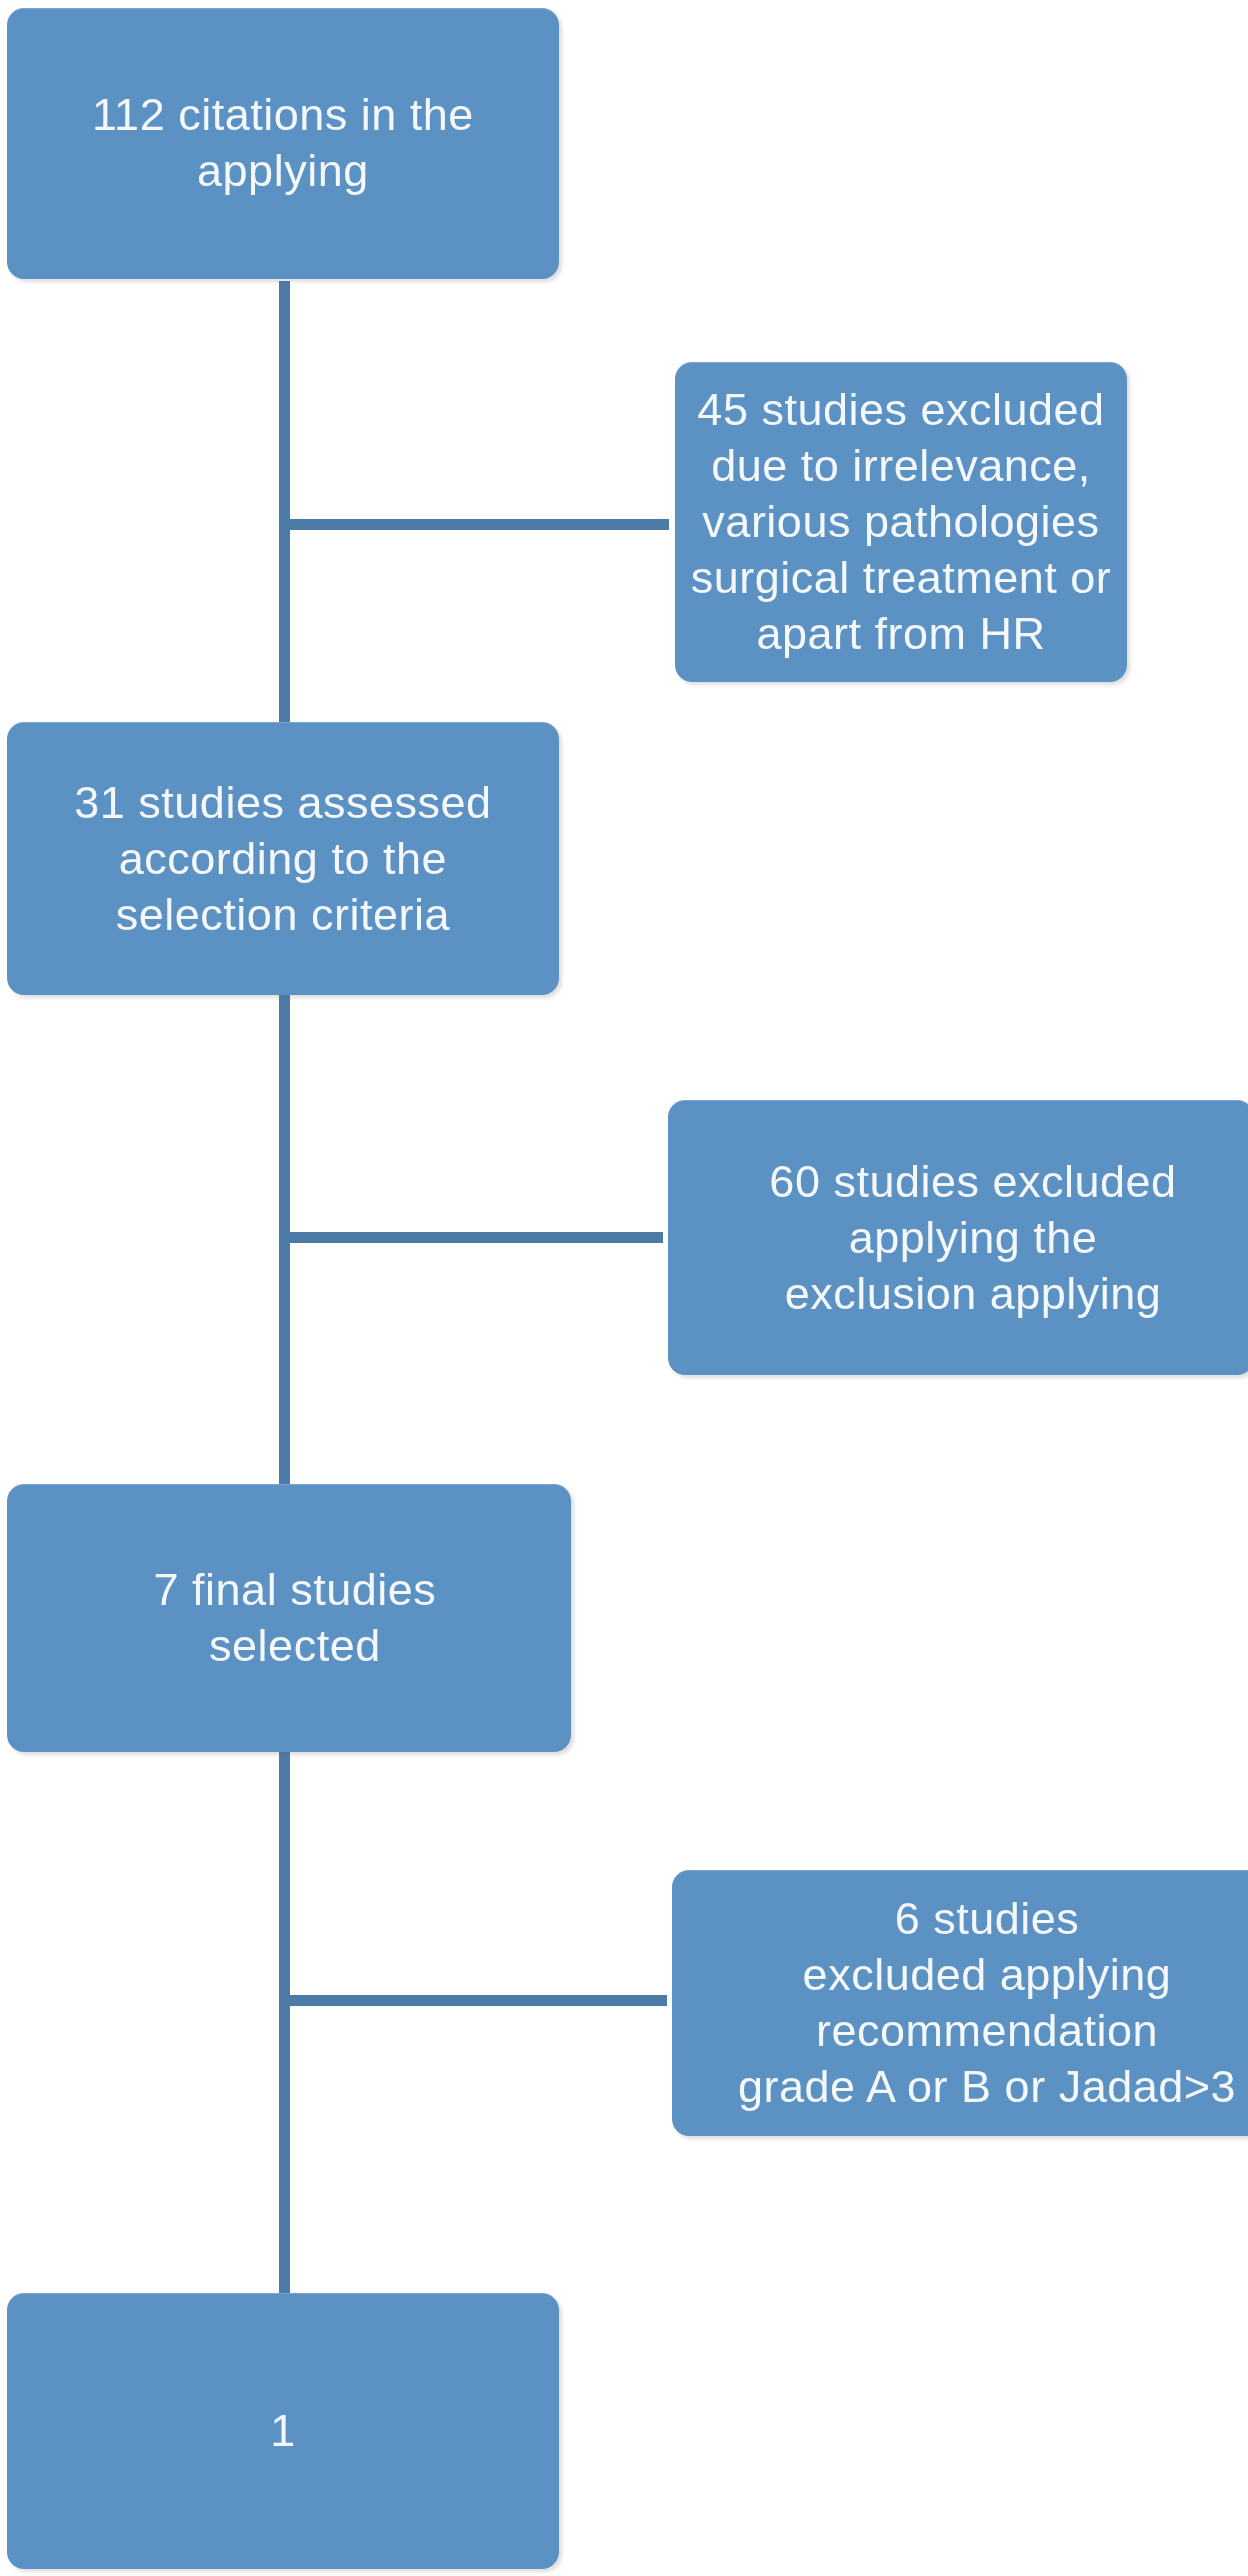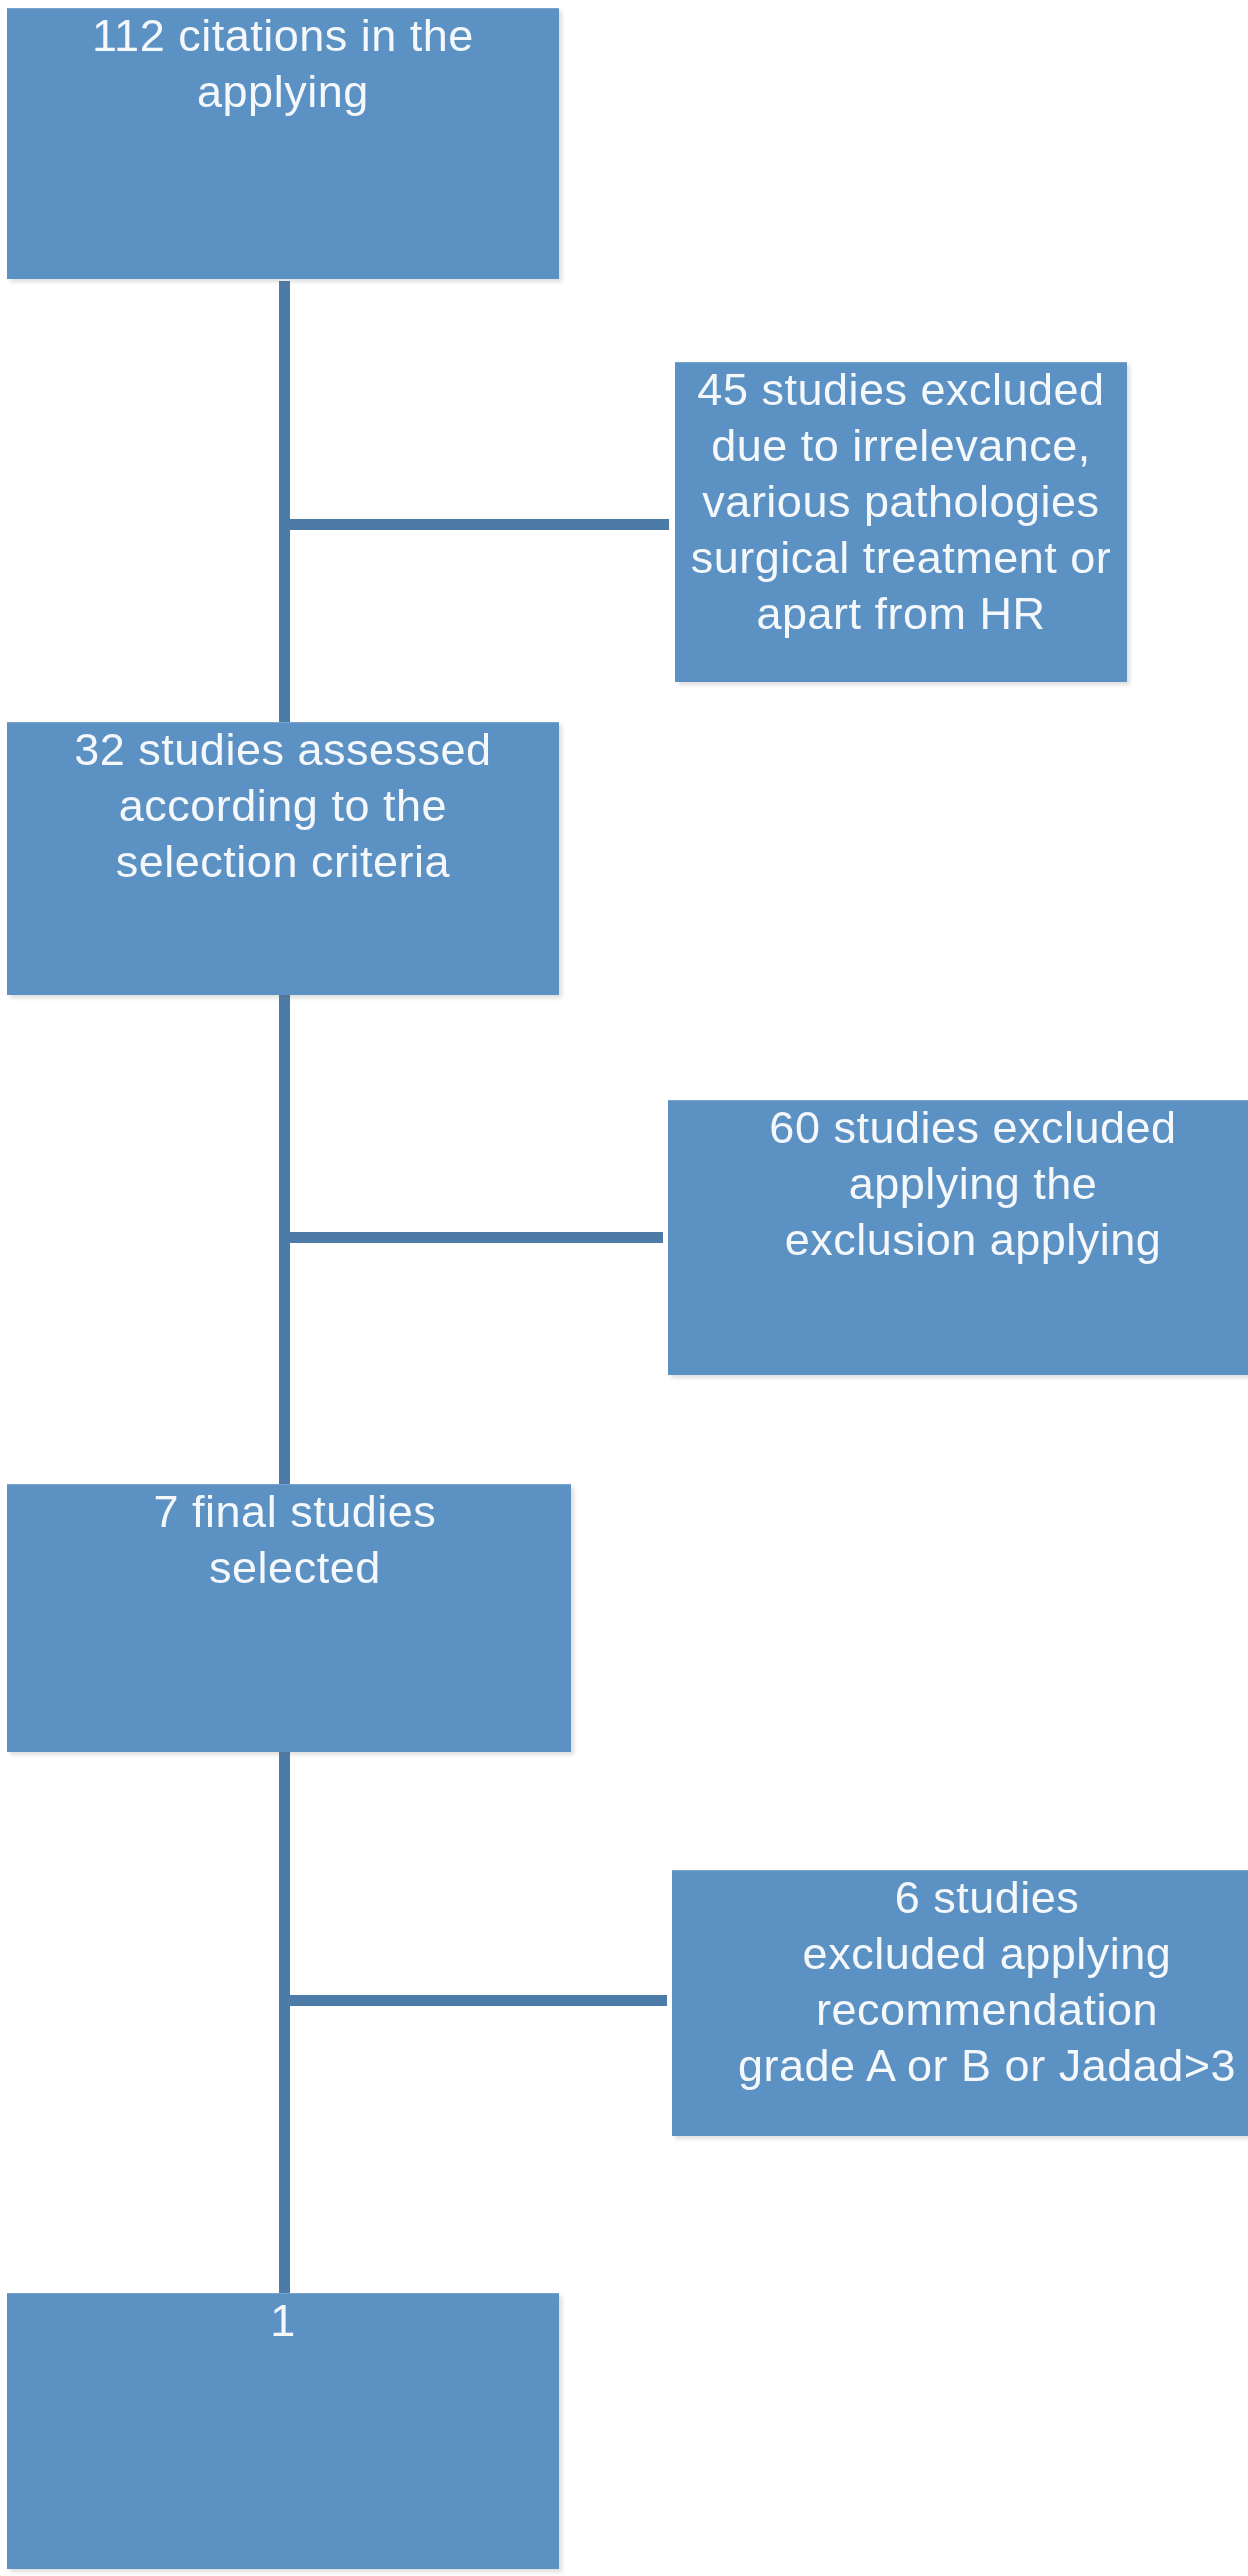--- a/index.html
+++ b/index.html
@@ -15,27 +15,28 @@
     font-family: "Liberation Sans", sans-serif;
     overflow: hidden;
   }
   .fc-box {
     position: absolute;
     background: var(--box-fill, #5c91c4);
     color: var(--text-color, #f4f8fb);
     display: flex;
     flex-direction: column;
     align-items: center;
-    justify-content: flex-start;
+    justify-content: center;
     text-align: center;
     font-size: 45px;
     line-height: 56px;
     font-weight: 400;
     box-shadow: 3px 3px 3.9px rgba(110,110,110,0.22), inset 0 1px 0 rgba(255,255,255,0.18);
     letter-spacing: 0.5px;
+    border-radius: 17px;
   }
   .fc-line {
     position: absolute;
     background: var(--connector, #4d7ba7);
   }
 </style>
 </head>
 <body>
 
 <div class="canvas">
@@ -56,21 +57,21 @@
 
   <div class="fc-box" style="left:675px; top:362px; width:452px; height:320px;">
       <div>45 studies excluded</div>
       <div>due to irrelevance,</div>
       <div>various pathologies</div>
       <div>surgical treatment or</div>
       <div>apart from HR</div>
     </div>
 
   <div class="fc-box" style="left:6.9px; top:722px; width:552px; height:273px;">
-      <div>32 studies assessed</div>
+      <div>31 studies assessed</div>
       <div>according to the</div>
       <div>selection criteria</div>
     </div>
 
   <div class="fc-box" style="left:668px; top:1100px; width:562px; height:275px;padding-left:24px;">
       <div>60 studies excluded</div>
       <div>applying the</div>
       <div>exclusion applying</div>
     </div>
 

